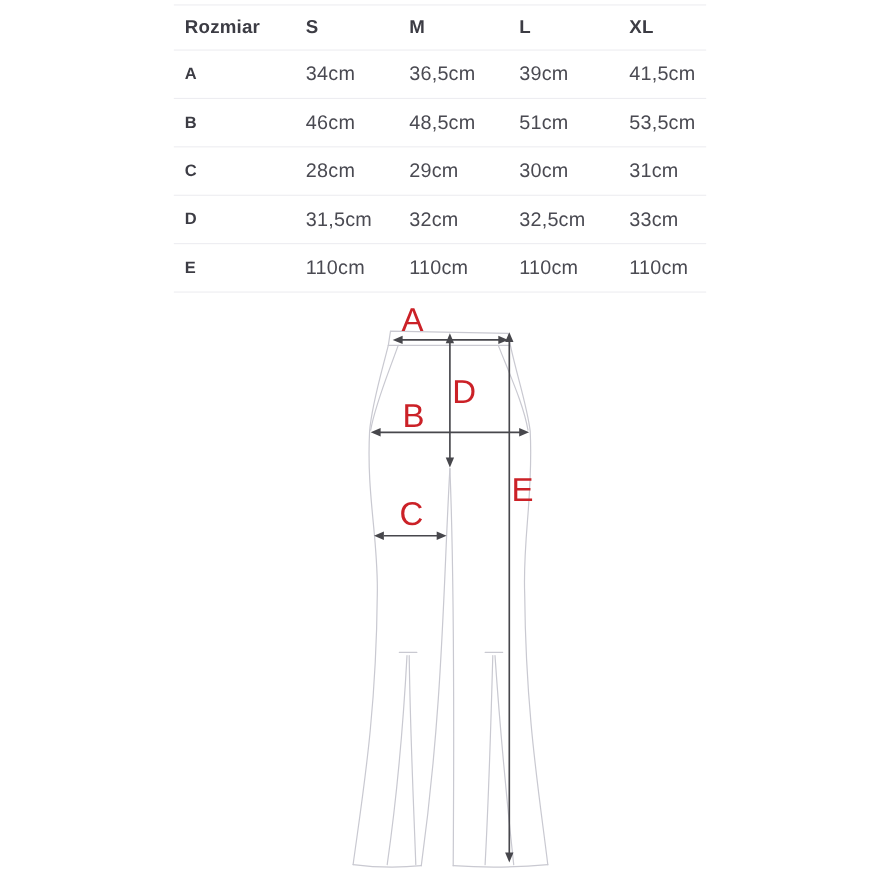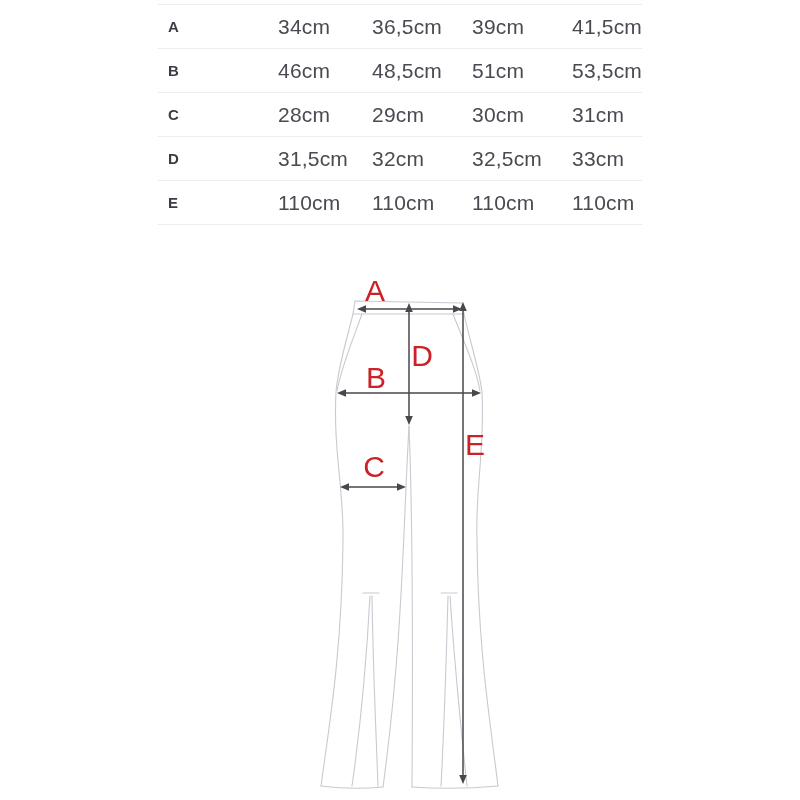--- a/index.html
+++ b/index.html
@@ -42,21 +42,21 @@
     font-weight: bold;
     color: #3c3c44;
     letter-spacing: 0.2px;
   }
   .lbl {
     font-size: 15px;
     font-weight: bold;
     color: #3c3c44;
   }
   .val {
-    font-size: 21px;
+    font-size: 18px;
     font-weight: normal;
     color: #4a4a52;
     letter-spacing: 0.2px;
   }
 
   
   .diagram-svg { position: absolute; left: 0; top: 0; }
   .outline { fill: none; stroke-width: 1.1px; stroke-linecap: round; }
   .measure { fill: none; stroke-width: 1.5px; }
   .mlabel {
@@ -65,20 +65,27 @@
     font-weight: 500;
   }
 </style>
 </head>
 <body>
 
 <div class="stage">
 
   <div class="size-table">
 
+    <div class="trow hdr">
+      <div class="cell c0 hcell">Rozmiar</div>
+      <div class="cell c1 hcell">S</div>
+      <div class="cell c2 hcell">M</div>
+      <div class="cell c3 hcell">L</div>
+      <div class="cell c4 hcell">XL</div>
+    </div>
 
     <div class="trow">
       <div class="cell c0 lbl">A</div>
       <div class="cell c1 val">34cm</div>
       <div class="cell c2 val">36,5cm</div>
       <div class="cell c3 val">39cm</div>
       <div class="cell c4 val">41,5cm</div>
     </div>
 
     <div class="trow">

